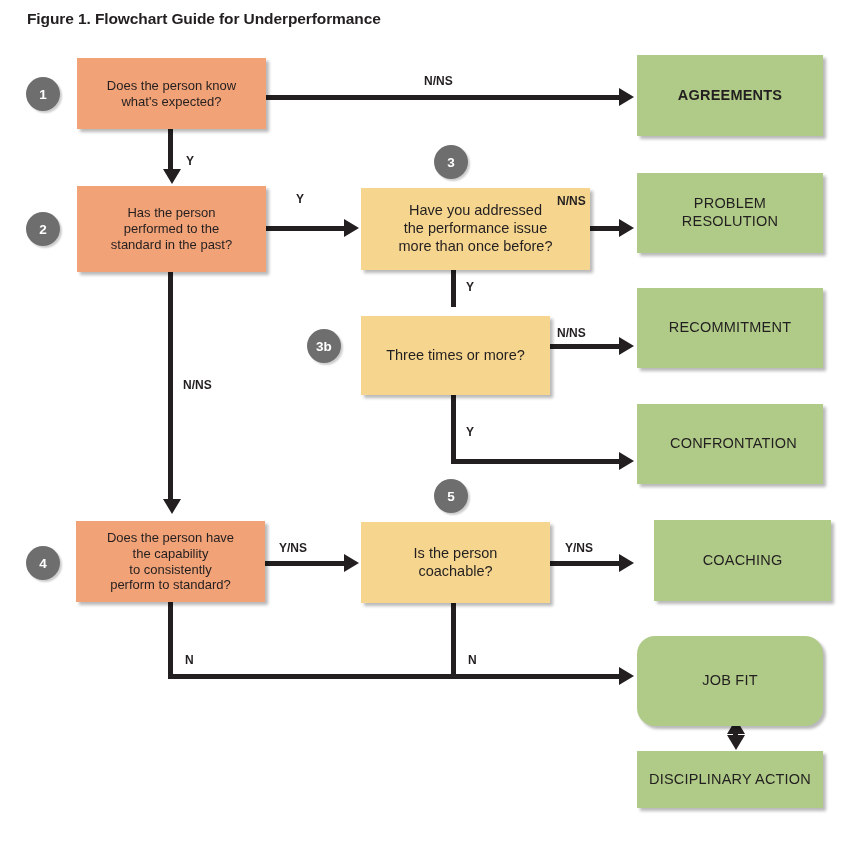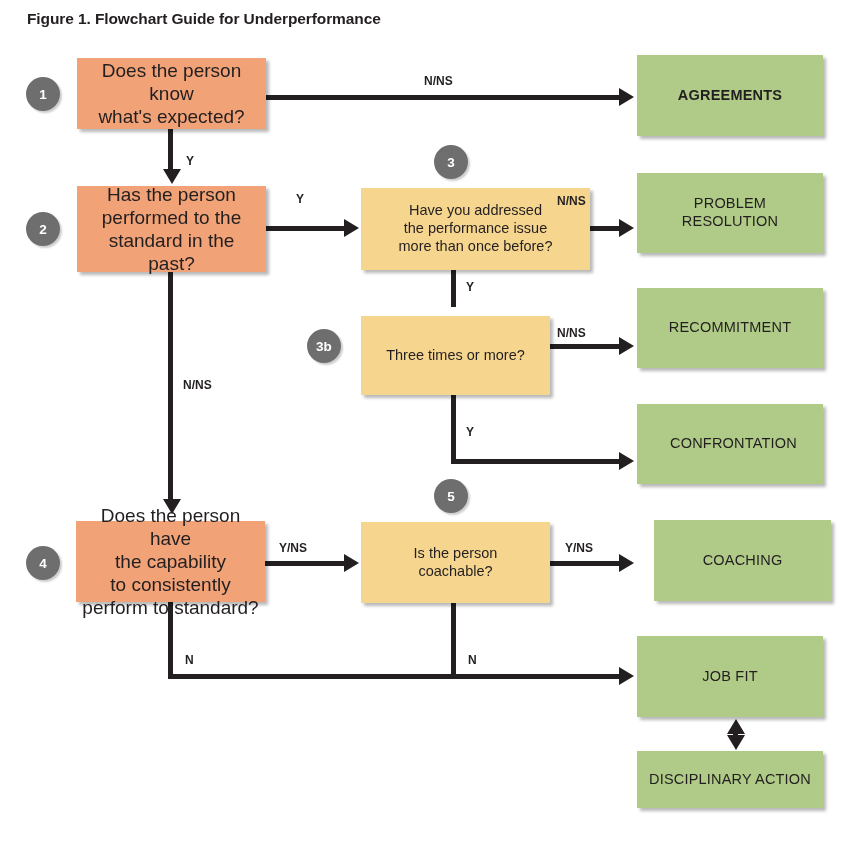--- a/index.html
+++ b/index.html
@@ -36,21 +36,21 @@
     display: flex;
     align-items: center;
     justify-content: center;
     text-align: center;
     color: #231f20;
     line-height: 1.22;
     box-shadow: 3px 3px 3px rgba(0,0,0,0.28);
     z-index: 4;
   }
   .node .label { display: block; width: 100%; padding: 0 6px; }
-  .node.orange { background: #F1A277; font-size: 19px; }
+  .node.orange { background: #F1A277; font-size: 13px; }
   .node.yellow { background: #F6D68F; font-size: 14.5px; }
   .node.green  { background: #AFCB87; font-size: 14.5px; letter-spacing: 0.2px; }
 
   
   .step-circle {
     position: absolute;
     width: 34px;
     height: 34px;
     border-radius: 50%;
     background: #6E6E6E;
@@ -222,21 +222,21 @@
   </div>
 
   <div class="node green" style="left:637px; top:404px; width:186px; height:80px;">
     <span class="label" style="white-space:pre-line;padding-left:13px;">CONFRONTATION</span>
   </div>
 
   <div class="node green" style="left:654px; top:520px; width:177px; height:81px;">
     <span class="label" style="white-space:pre-line;">COACHING</span>
   </div>
 
-  <div class="node green" style="left:637px; top:636px; width:186px; height:81px;">
+  <div class="node green" style="left:637px; top:636px; width:186px; height:90px;border-radius:18px;">
     <span class="label" style="white-space:pre-line;">JOB FIT</span>
   </div>
 
   <div class="node green" style="left:637px; top:751px; width:186px; height:57px;">
     <span class="label" style="white-space:pre-line;">DISCIPLINARY ACTION</span>
   </div>
 
 </div>
 
 </body></html>

